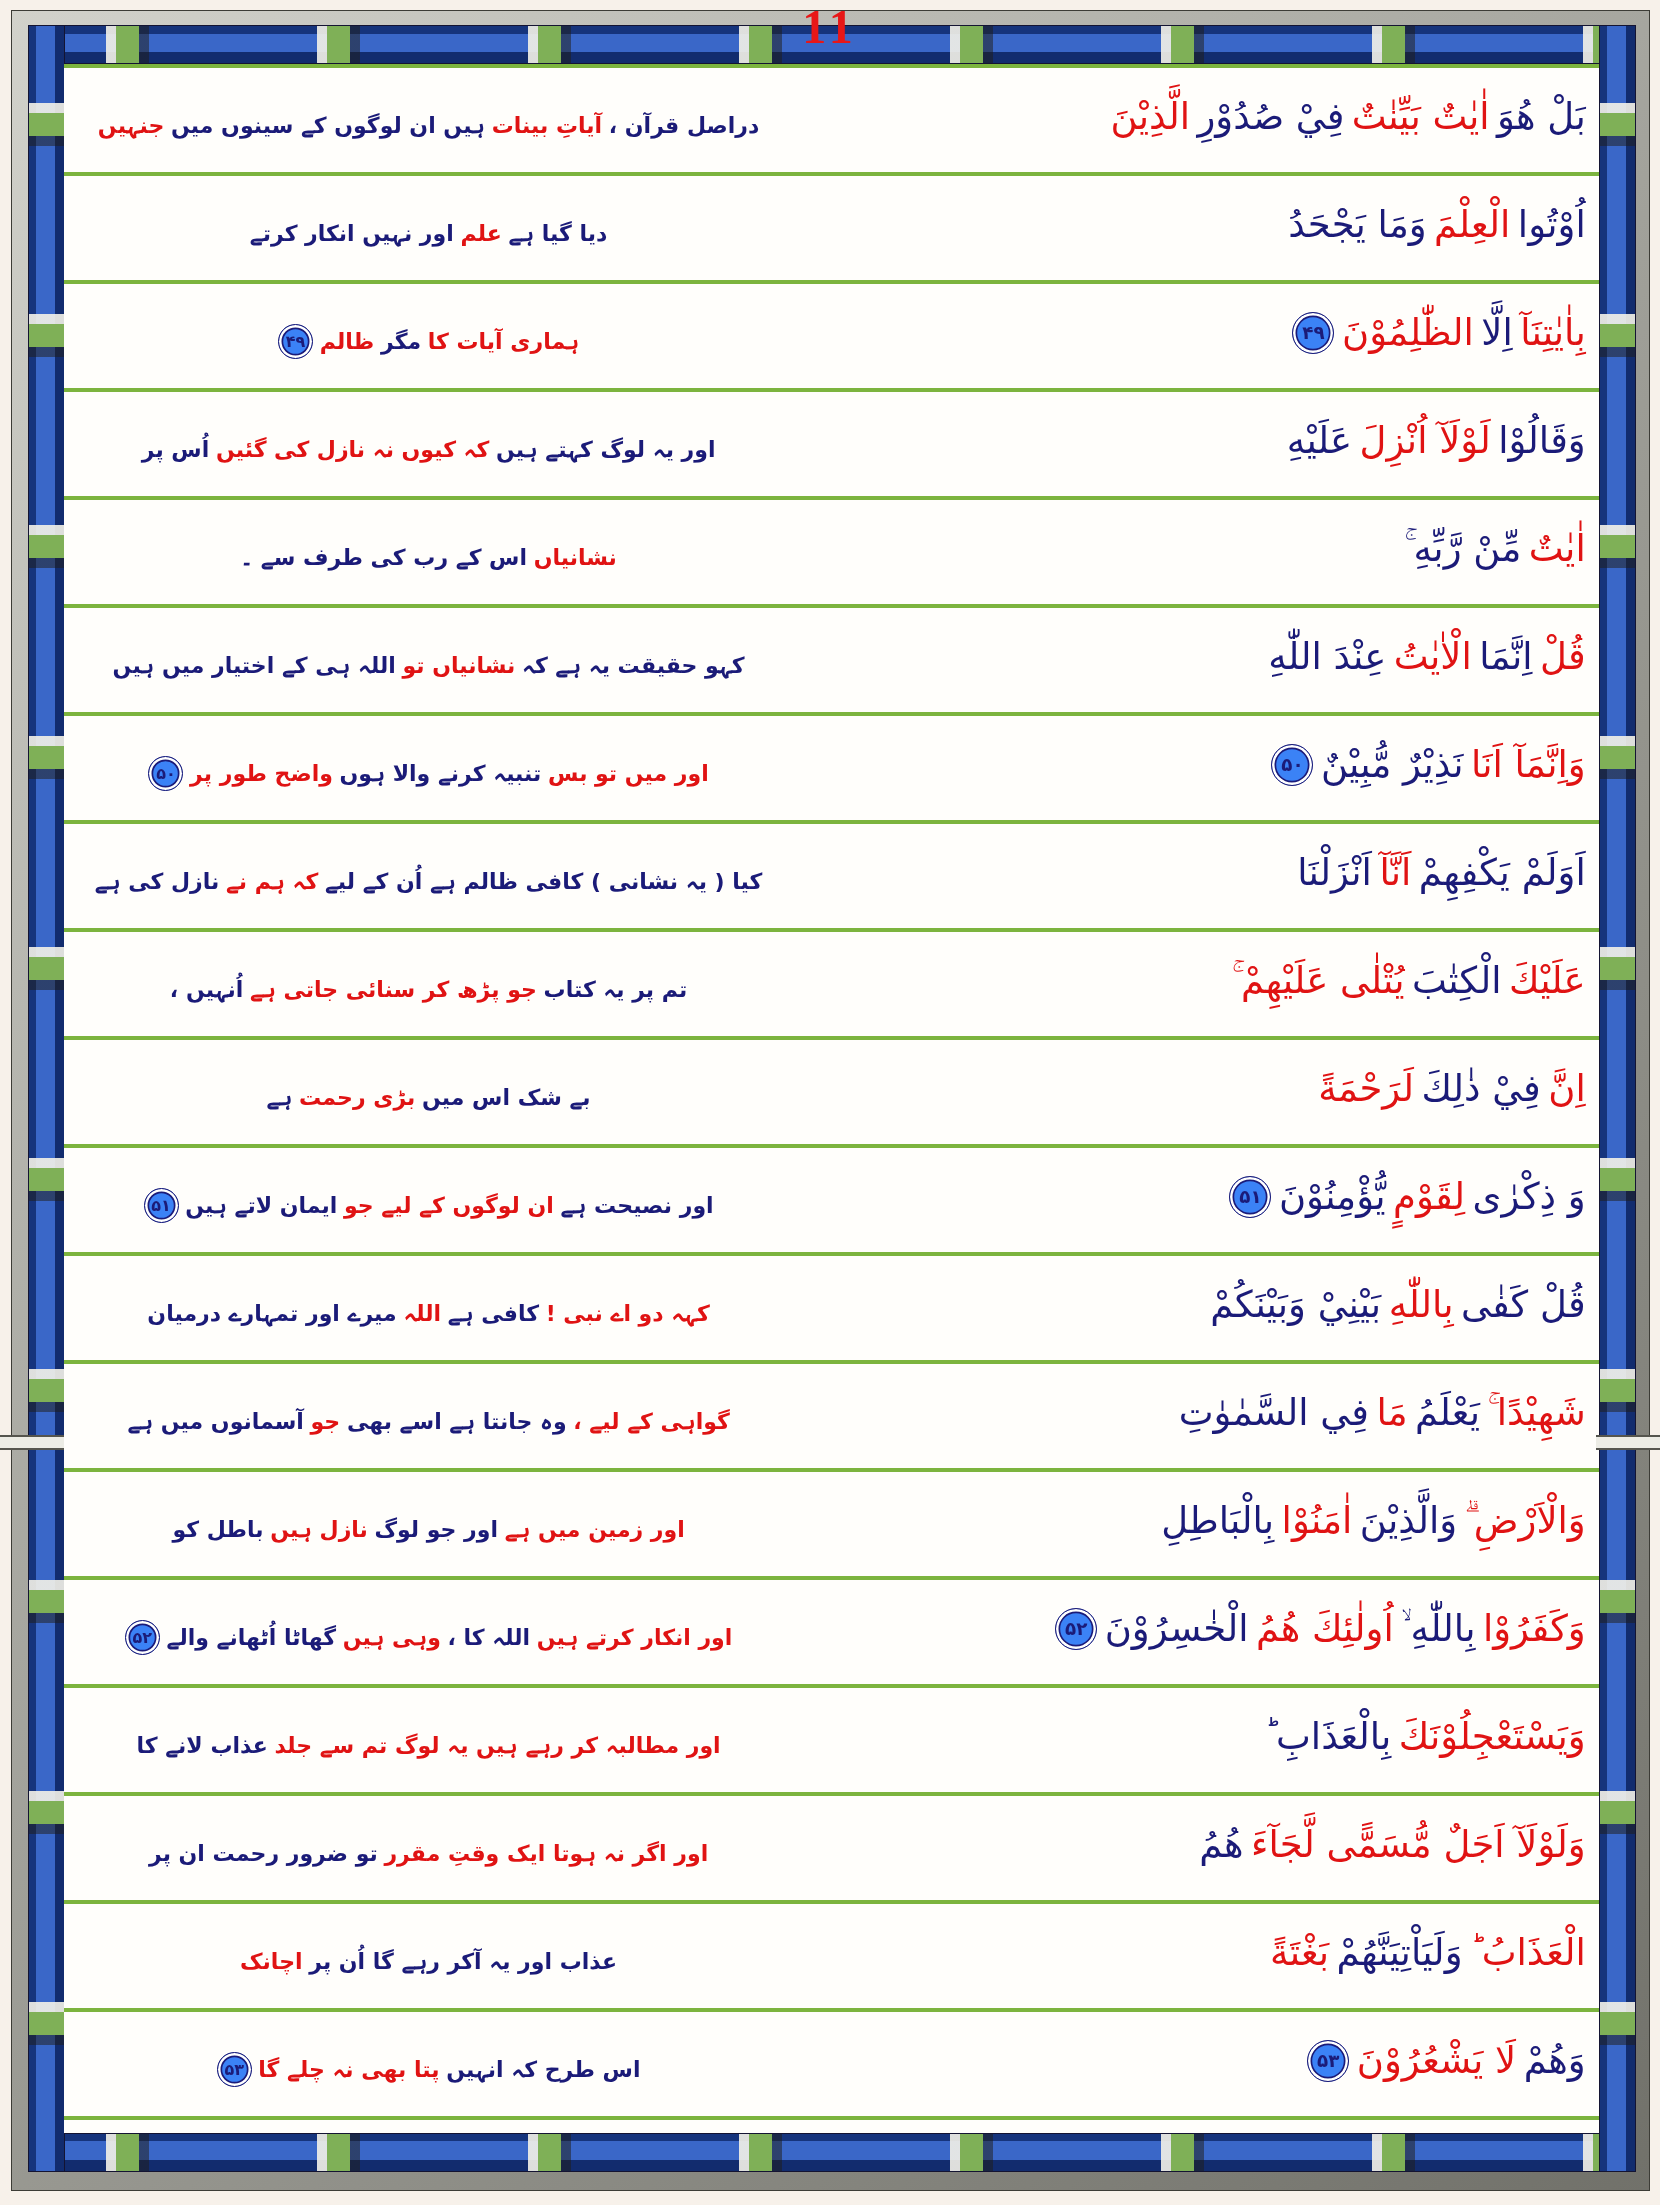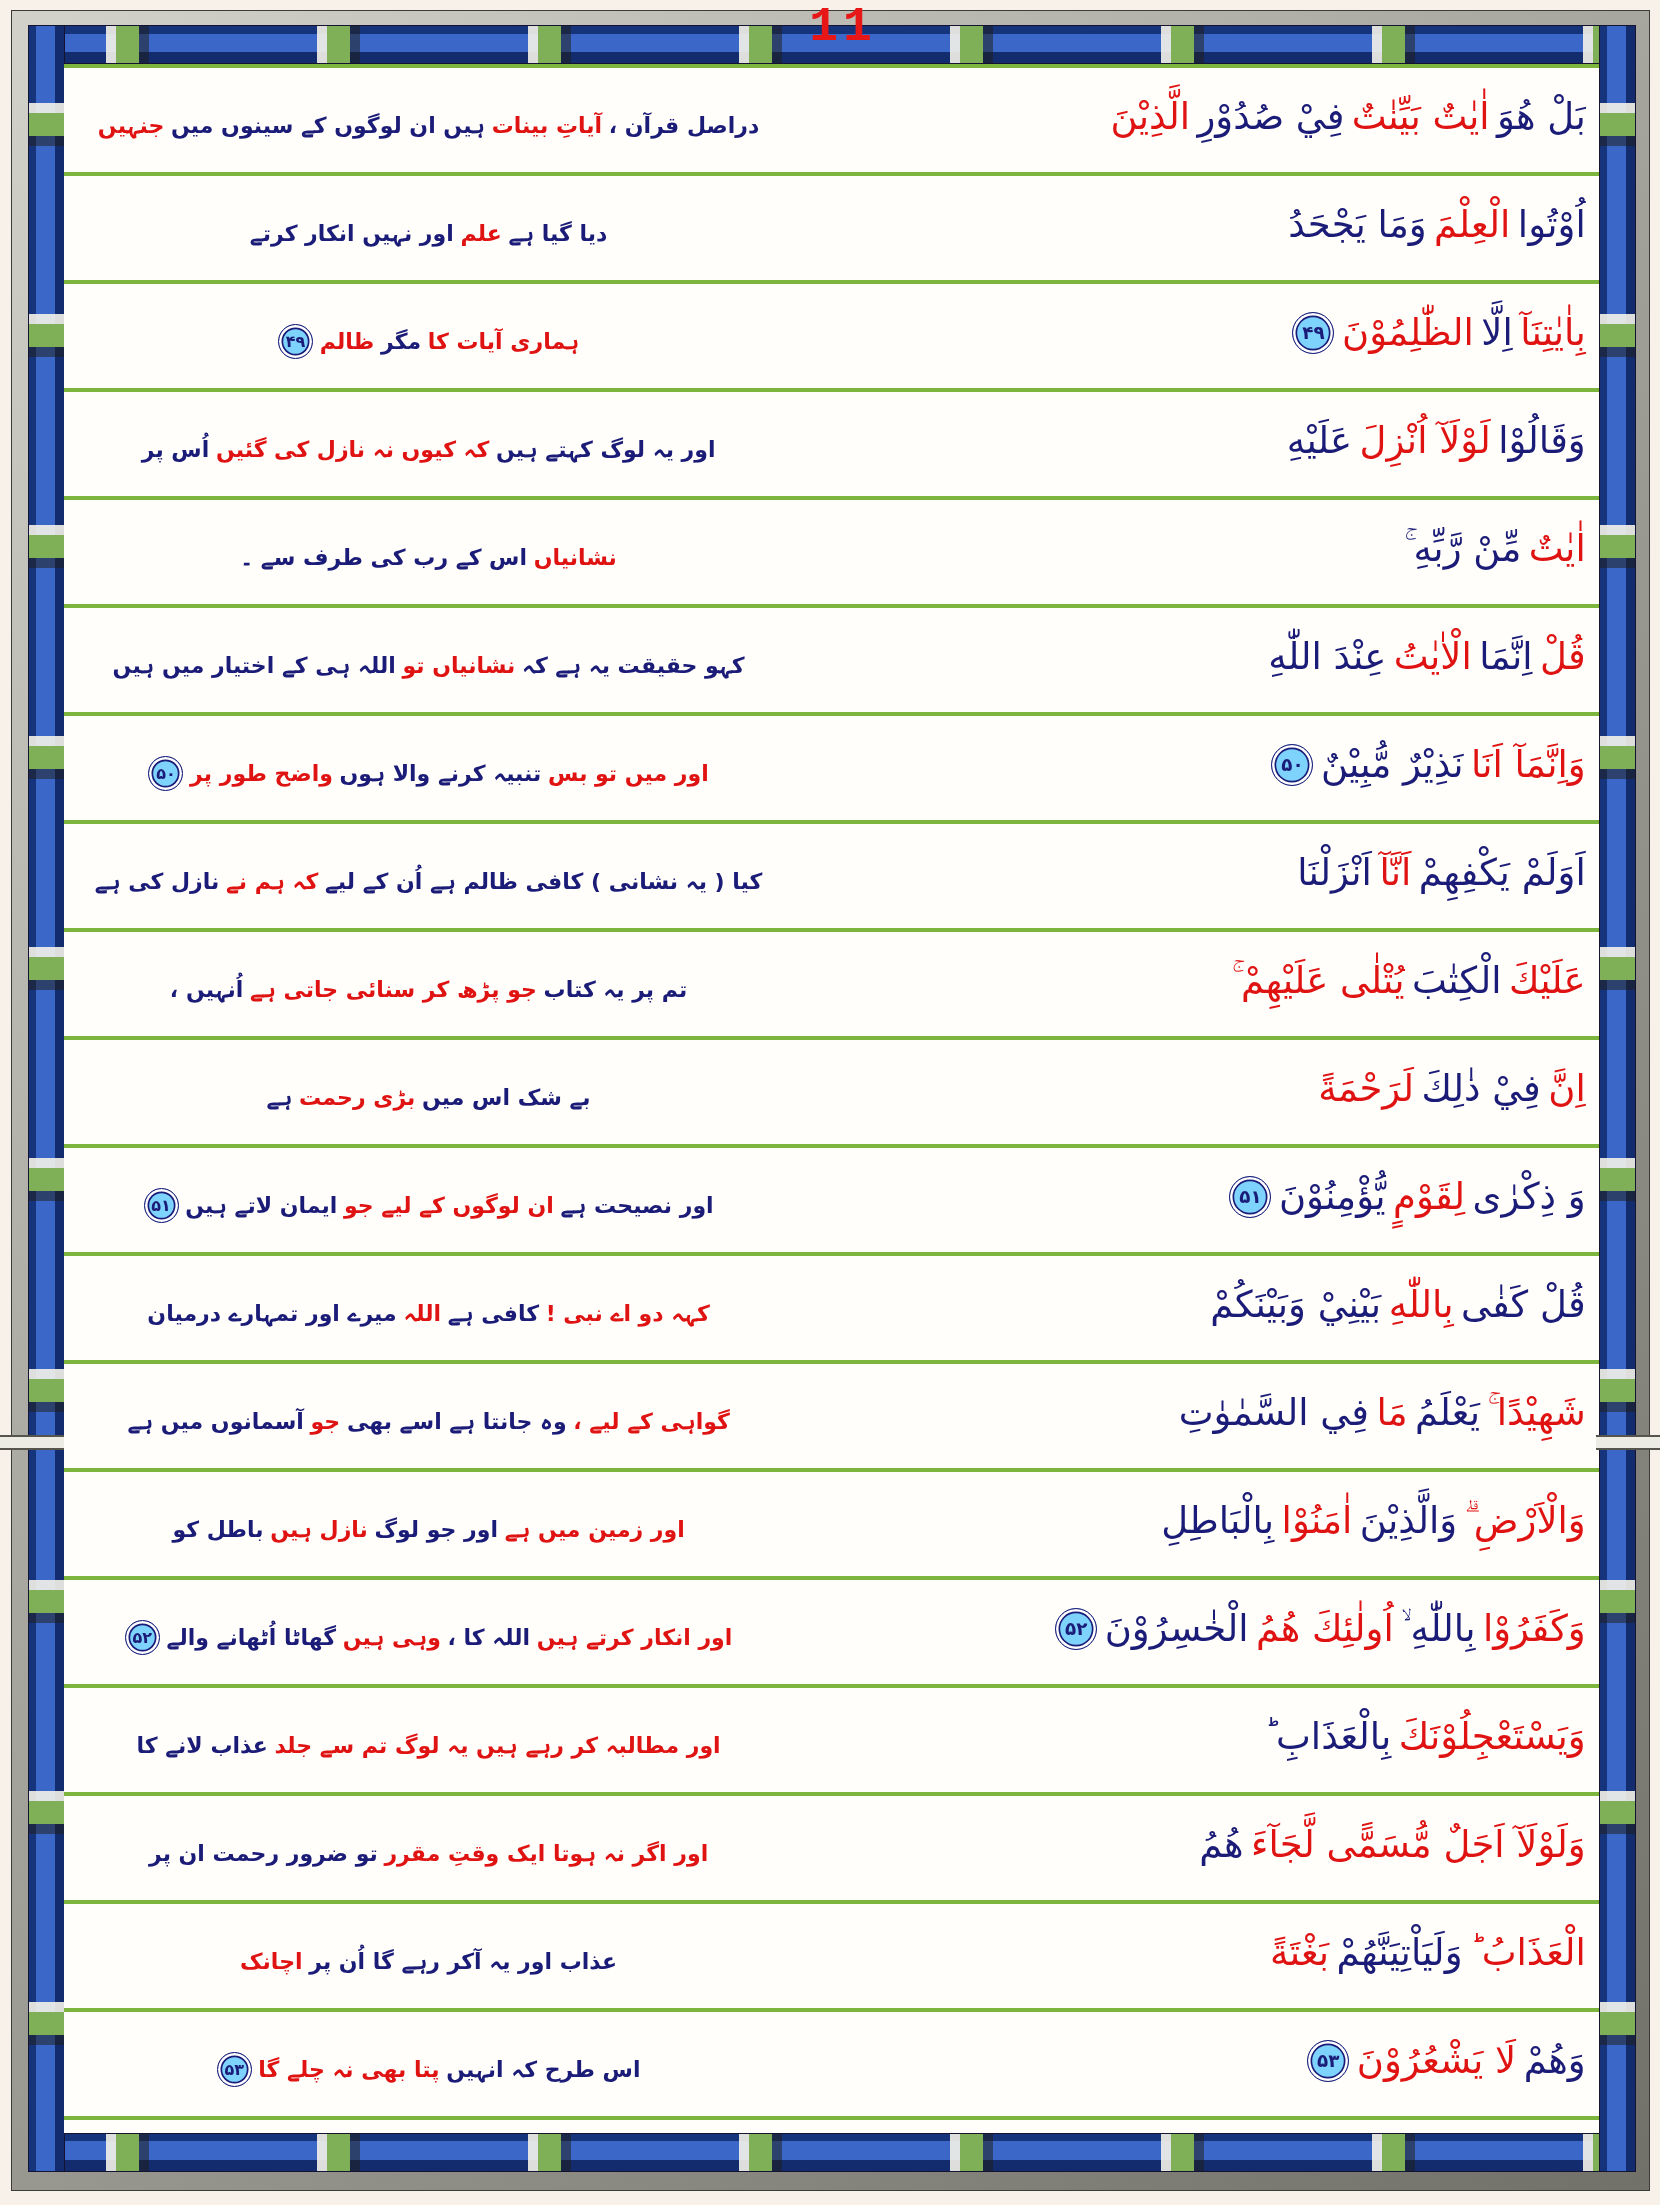--- a/index.html
+++ b/index.html
@@ -68,28 +68,28 @@
     padding-right:13.3px;padding-bottom:6.7px;
   }
   .cell-arabic .seg{font-size:37px;font-weight:normal;white-space:nowrap;line-height:1;}
   .cell-urdu .seg{font-size:22px;font-weight:bold;white-space:nowrap;line-height:1;}
   .seg-navy{color:var(--navy);text-align:right;}
   .seg-red{color:var(--red);}
   .num{
     display:inline-flex;align-items:center;justify-content:center;
     border-radius:50%;border:1.7px solid var(--navy);
     box-shadow:inset 0 0 0 2.5px #fff,inset 0 0 0 4.2px var(--navy);
-    color:var(--navy);font-weight:bold;background:#7dd3fc;flex:0 0 auto;
+    color:var(--navy);font-weight:bold;background:#3b82f6;flex:0 0 auto;
   }
   .num-a{width:40px;height:40px;font-size:18.3px;}
   .num-u{width:33px;height:33px;font-size:16px;}
   .pagenum{
     position:absolute;top:3.3px;left:50%;transform:translateX(-50%);
-    font-family:Liberation Mono, monospace;font-weight:bold;font-size:48px;
-    color:#e81717;letter-spacing:5px;z-index:6;line-height:1;margin-left:13px;
+    font-family:Liberation Serif, serif;font-weight:bold;font-size:48px;
+    color:#e81717;letter-spacing:5px;z-index:6;line-height:1;
   }
   
   .seam{
     position:absolute;top:1435px;height:15px;z-index:5;
     background:linear-gradient(180deg,#55554e 0 1.7px,#ecece5 1.7px 12.5px,#55554e 12.5px 15px);
   }
   .seam-left{left:0;width:64px;}
   .seam-right{left:1596px;width:64px;}
 </style>
 </head>

